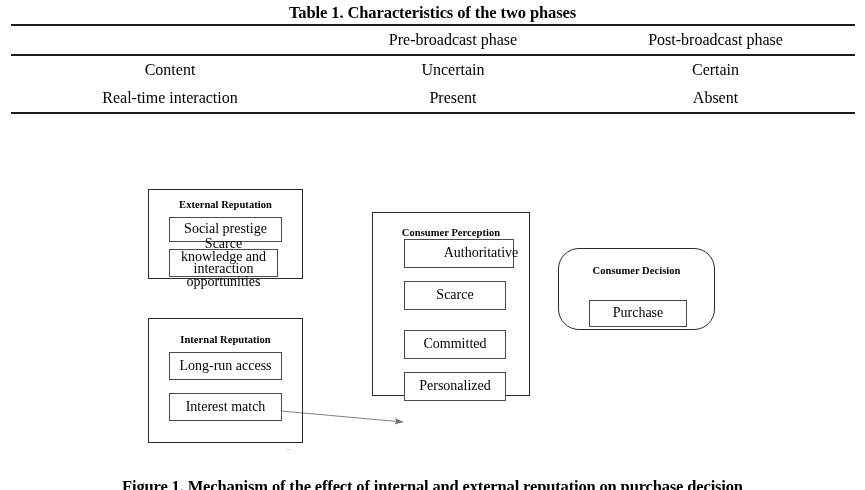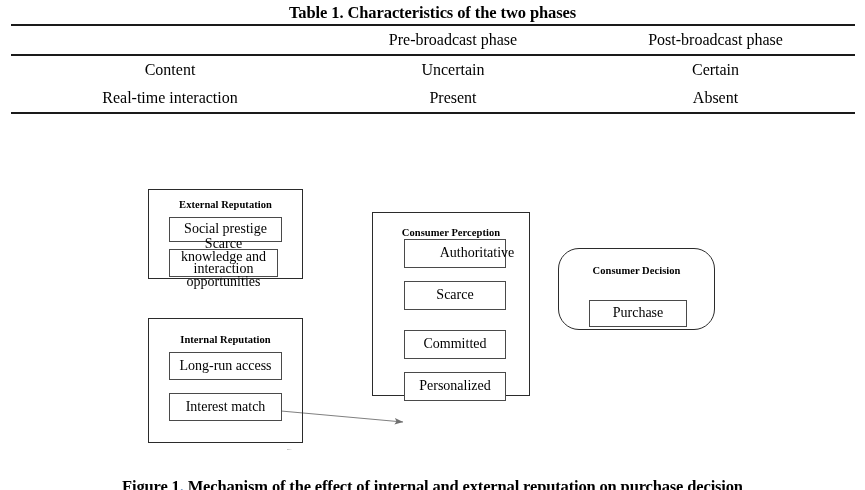--- a/index.html
+++ b/index.html
@@ -188,21 +188,21 @@
 
   <div class="grp-box" style="left:148px; top:158px; width:155px; height:125px;">
     <div class="grp-label" style="top:14px;">Internal Reputation</div>
   </div>
   <div class="node" style="left:169px; top:192px; width:113px; height:28px;">Long-run access</div>
   <div class="node" style="left:169px; top:233px; width:113px; height:28px;">Interest match</div>
 
   <div class="grp-box" style="left:372px; top:52px; width:158px; height:184px;">
     <div class="grp-label" style="top:13px;">Consumer Perception</div>
   </div>
-  <div class="node" style="left:404px; top:79px; width:102px; height:29px;padding-left:47px;">Authoritative</div>
+  <div class="node" style="left:404px; top:79px; width:110px; height:29px;padding-left:47px;">Authoritative</div>
   <div class="node" style="left:404px; top:121px; width:102px; height:29px;">Scarce</div>
   <div class="node" style="left:404px; top:170px; width:102px; height:29px;">Committed</div>
   <div class="node" style="left:404px; top:212px; width:102px; height:29px;">Personalized</div>
 
   <div class="grp-box" style="left:558px; top:88px; width:157px; height:82px;border-radius:21px;">
     <div class="grp-label" style="top:15px;">Consumer Decision</div>
   </div>
   <div class="node" style="left:589px; top:140px; width:98px; height:27px;">Purchase</div>
 
 </div>

